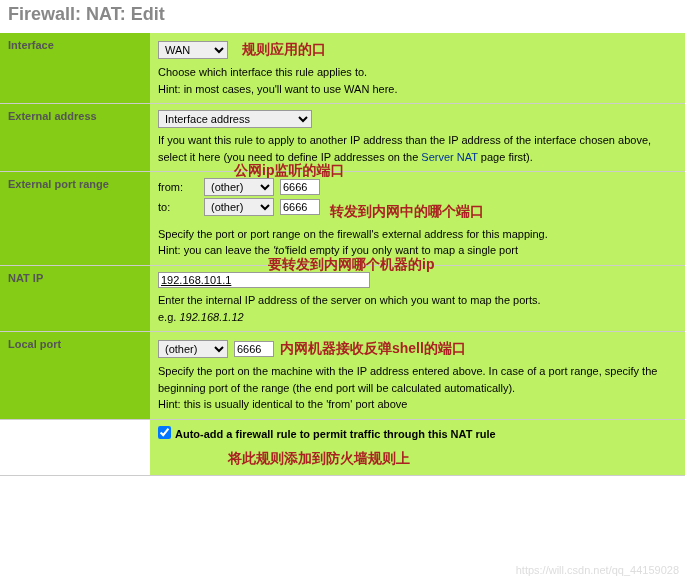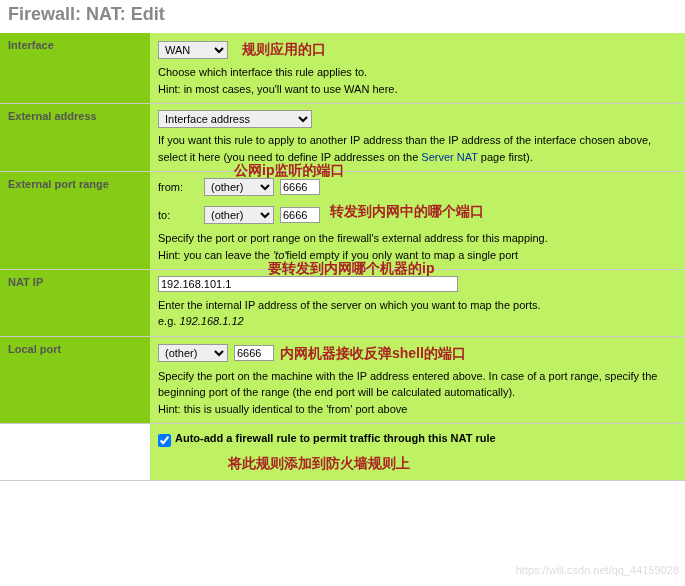--- a/index.html
+++ b/index.html
@@ -7,34 +7,34 @@
     .title { font-size: 18px; font-weight: bold; color: #888; padding: 4px 8px 8px 8px; }
     table.form { width: 100%; border-collapse: collapse; }
     table.form td { border-bottom: 1px solid #ccc; padding: 6px 8px; vertical-align: top; }
     td.label { width: 150px; background: #84cc16; font-weight: bold; color: #555; font-size: 11px; }
     td.value { background: #bef264; font-size: 11px; line-height: 1.5; }
     select, input[type="text"] { font-size: 11px; font-family: Verdana, Geneva, sans-serif; padding: 1px 2px; border: 1px solid #999; }
     .sel-small { width: 70px; }
     .sel-med { width: 154px; }
     .sel-other { width: 70px; }
     .inp-port { width: 40px; }
-    .inp-ip { width: 300px; }
+    .inp-ip { width: 212px; text-decoration: underline; }
     .inp-desc { width: 260px; }
     .hint { color: #000; }
     .hint .italic { font-style: italic; }
     a.link { color: #003399; text-decoration: none; }
     .anno { color: #aa2222; font-size: 14px; font-family: "SimSun","Microsoft YaHei",sans-serif; font-weight: bold; }
     .port-row { margin-bottom: 2px; display: flex; align-items: center; gap: 6px; }
     .port-row .lbl { display: inline-block; width: 40px; }
     .below { margin-top: 4px; }
     .bottom-row td { border-bottom: none; }
-    .chk-row { display: flex; align-items: flex-end; gap: 4px; font-weight: bold; margin-bottom: 6px; }
+    .chk-row { display: flex; align-items: flex-start; gap: 4px; font-weight: bold; margin-bottom: 6px; }
     .watermark { position: absolute; right: 6px; top: 564px; font-size: 11px; color: #ddd; }
     .top-row { display: flex; align-items: center; gap: 14px; }
-    .port-block { display:flex; flex-direction:column;gap:8px; }
+    .port-block { display:flex; flex-direction:column; }
     .port-line { display:flex; gap: 10px; align-items:flex-start; }
     .port-anno-col { display:flex; flex-direction:column; gap:4px; margin-top:2px; }
     .eg-indent { margin-left: 28px; }
     .local-row { display:flex; align-items:center; gap:6px; }
   </style>
 </head>
 <body>
 
 <div class="title">Firewall: NAT: Edit</div>
 

